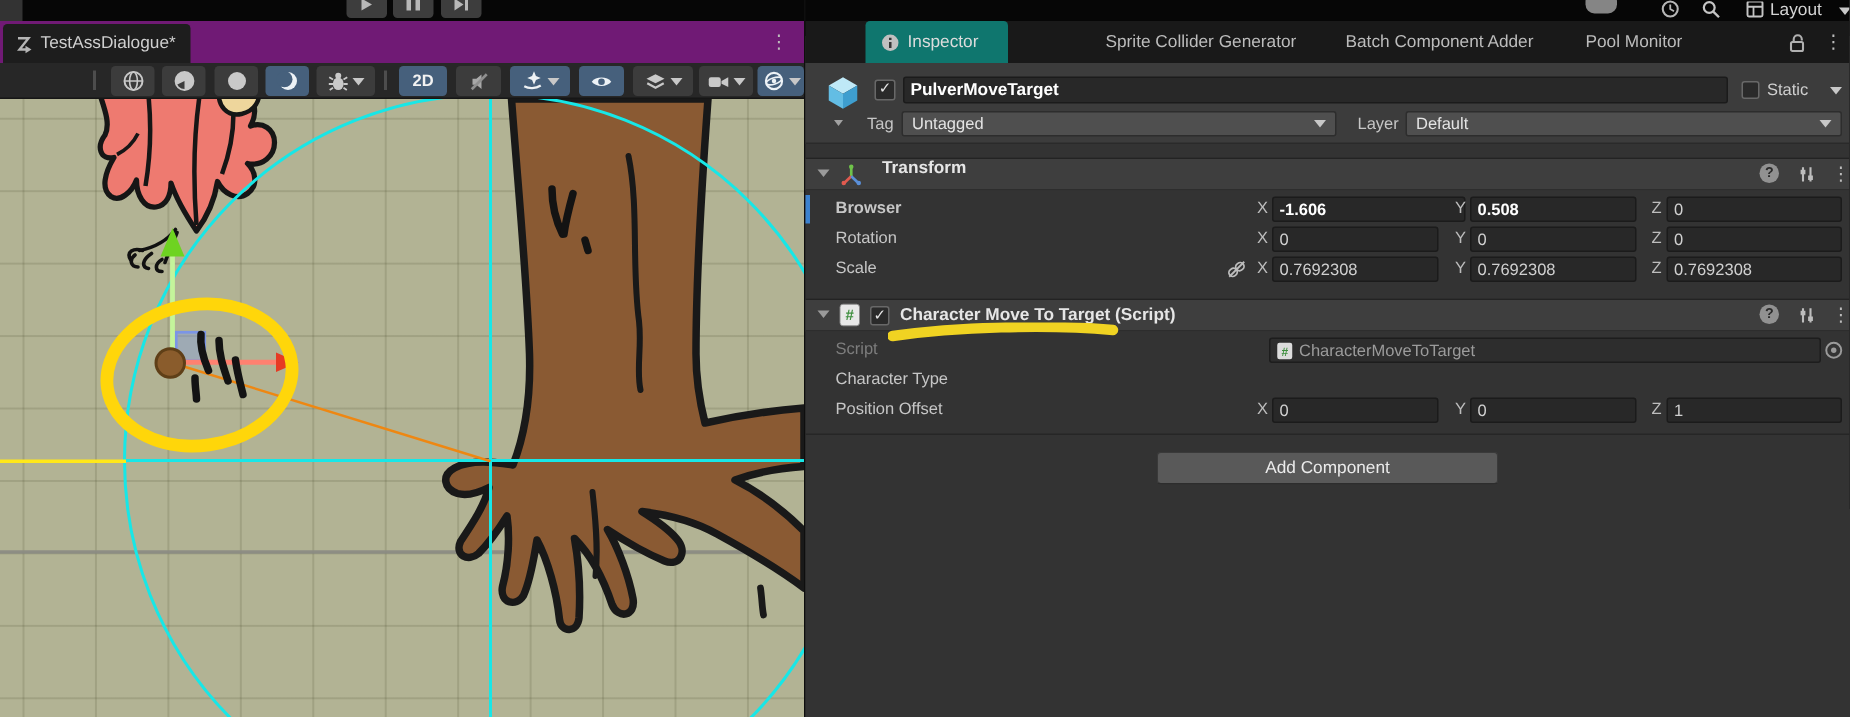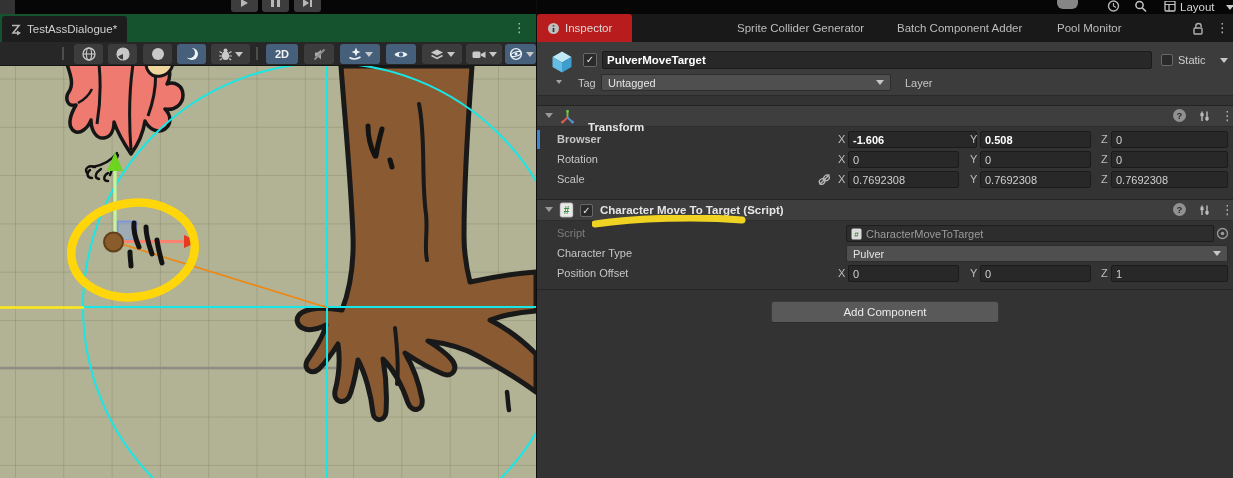--- a/index.html
+++ b/index.html
@@ -12,24 +12,24 @@
   .abs{position:absolute;box-sizing:border-box;}
   
   .topbar{background:#060606;overflow:hidden;}
   .pbtn{background:#3d3d3d;border-radius:3px;display:flex;align-items:center;justify-content:center;}
   .tri{width:0;height:0;border-top:4.5px solid transparent;border-bottom:4.5px solid transparent;border-left:7px solid #b8b8b8;}
   .pausebars{display:flex;gap:2.5px;}
   .pausebars i{display:block;width:3px;height:9px;background:#b8b8b8;}
   .stepbar{width:2px;height:9px;background:#b8b8b8;margin-left:1px;}
   .toptxt{color:#d4d4d4;font-size:11.5px;line-height:15px;}
   
-  .tstrip{background:#14532d;}
+  .tstrip{background:#701a75;}
   .ltab{background:#1d1d1d;border-radius:3px 3px 0 0;display:flex;align-items:center;gap:5px;padding:0 10px 0 7px;color:#cfcfcf;font-size:11.5px;}
   .rtabbar{background:#191919;}
-  .atab{background:#b91c1c;border-radius:3px 3px 0 0;display:flex;align-items:center;gap:5px;padding:0 10px;color:#dcdcdc;font-size:11.5px;}
+  .atab{background:#0f766e;border-radius:3px 3px 0 0;display:flex;align-items:center;gap:5px;padding:0 10px;color:#dcdcdc;font-size:11.5px;margin-left:40px;}
   .tabtxt{color:#bcbcbc;font-size:11.5px;line-height:28px;}
   .kebab{color:#bdbdbd;font-size:12.5px;line-height:12px;}
   
   .stb{background:#272727;border-bottom:1px solid #161616;}
   .tb{position:absolute;top:2px;height:20px;background:#3c3c3c;border-radius:3px;display:flex;align-items:center;justify-content:center;gap:2px;}
   .tb.sel{background:var(--accent-blue);}
   .vsep{position:absolute;top:5px;width:2px;height:13px;background:#4d4d4d;}
   .caret{width:0;height:0;border-left:4px solid transparent;border-right:4px solid transparent;border-top:5px solid #c8c8c8;}
   .b2d{color:#f2f2f2;font-weight:bold;font-size:11px;}
   
@@ -294,32 +294,37 @@
   <div class="abs cb" style="left:1161px;top:54px;width:12px;height:12px;color:transparent;"></div>
   <span class="abs lbl" style="left:1178px;top:53px;line-height:14px;color:#cfcfcf;">Static</span>
   <span class="abs caret" style="left:1220px;top:58px;"></span>
   <span class="abs lbl" style="left:578px;top:75px;line-height:16px;">Tag</span>
   <div class="abs dd" style="left:601px;top:74px;width:290px;height:17px;">
     <span>Untagged</span>
       <span class="sp"></span>
       <span class="caret"></span>
   </div>
   <span class="abs lbl" style="left:905px;top:75px;line-height:16px;">Layer</span>
+  <div class="abs dd" style="left:937px;top:74px;width:291px;height:17px;">
+    <span>Default</span>
+      <span class="sp"></span>
+      <span class="caret"></span>
+  </div>
 
   <div class="abs hdr" style="left:537px;top:105px;width:696px;height:22px;"></div>
   <span class="abs fold" style="left:545px;top:113px;"></span>
   <svg class="abs" style="left:560px;top:109px;" width="15" height="15">
     <path d="M7.5,8.5 V2.5" stroke="#6fc34a" stroke-width="1.8"></path>
       <circle cx="7.5" cy="2.2" r="1.5" fill="#6fc34a"></circle>
     <path d="M7.5,8.5 L2.8,13" stroke="#e05a4f" stroke-width="1.8"></path>
       <circle cx="2.5" cy="13" r="1.5" fill="#e05a4f"></circle>
     <path d="M7.5,8.5 L12.2,13" stroke="#5a8fd8" stroke-width="1.8"></path>
       <circle cx="12.5" cy="13" r="1.5" fill="#5a8fd8"></circle>
   </svg>
-  <span class="abs ttl" style="left:588px;top:116px;text-align:right;">Transform</span>
+  <span class="abs ttl" style="left:588px;top:101px;text-align:right;">Transform</span>
   <div class="abs helpc" style="left:1173px;top:109px;">
       <span>?</span>
     </div>
   <svg class="abs" style="left:1197px;top:109px;" width="14" height="14">
       <path d="M5,2.5 V12 M10,2.5 V12" stroke="#bdbdbd" stroke-width="1.4"></path>
       <rect x="3.4" y="4.2" width="3.2" height="3" fill="#bdbdbd"></rect>
       <rect x="8.4" y="8" width="3.2" height="3" fill="#bdbdbd"></rect>
     </svg>
   <span class="abs kebab" style="left:1221px;top:110px;">⋮</span>
 
@@ -385,25 +390,20 @@
         <text x="5.5" y="9" text-anchor="middle" font-size="8" font-weight="bold" fill="#3e8f3e" font-family="Liberation Sans,sans-serif">#</text>
       </svg>
     <span>CharacterMoveToTarget</span>
   </div>
   <svg class="abs" style="left:1216px;top:227px;" width="13" height="13">
       <circle cx="6.5" cy="6.5" r="5" fill="none" stroke="#9a9a9a" stroke-width="1.3"></circle>
       <circle cx="6.5" cy="6.5" r="1.8" fill="#9a9a9a"></circle>
     </svg>
 
   <span class="abs lbl" style="left:557px;top:244px;">Character Type</span>
-  <div class="abs dd" style="left:846px;top:245px;width:382px;height:17px;">
-    <span>Pulver</span>
-      <span class="sp"></span>
-      <span class="caret"></span>
-  </div>
 
   <span class="abs lbl" style="left:557px;top:264px;">Position Offset</span>
   <span class="abs axl" style="left:838px;top:264px;">X</span>
   <input class="abs field" style="left: 848px; top: 265px; width: 111px; height: 17px;" value="0">
   <span class="abs axl" style="left:970px;top:264px;">Y</span>
   <input class="abs field" style="left: 980px; top: 265px; width: 111px; height: 17px;" value="0">
   <span class="abs axl" style="left:1101px;top:264px;">Z</span>
   <input class="abs field" style="left: 1111px; top: 265px; width: 117px; height: 17px;" value="1">
 
   <div class="abs" style="left:537px;top:289px;width:696px;height:1px;background:#262626;"></div>

